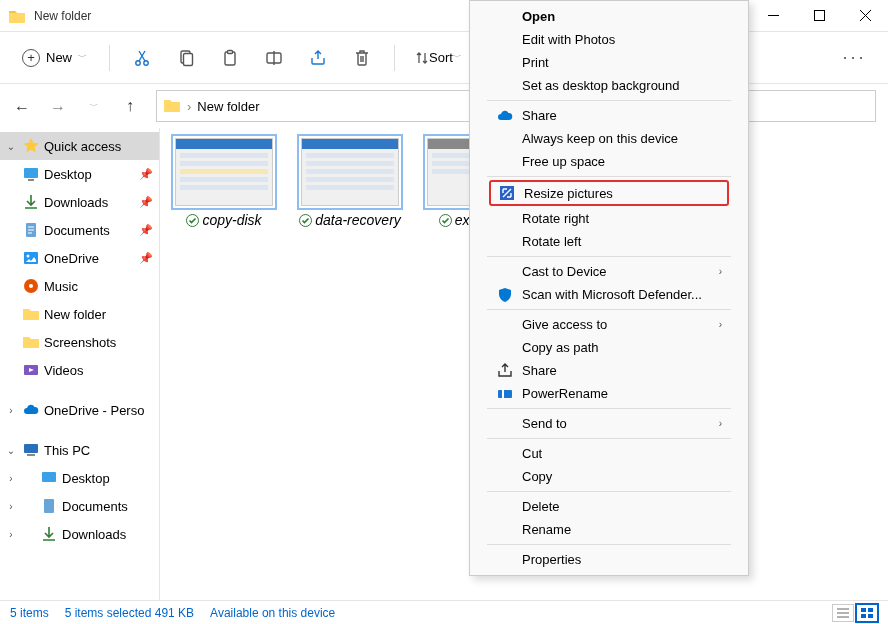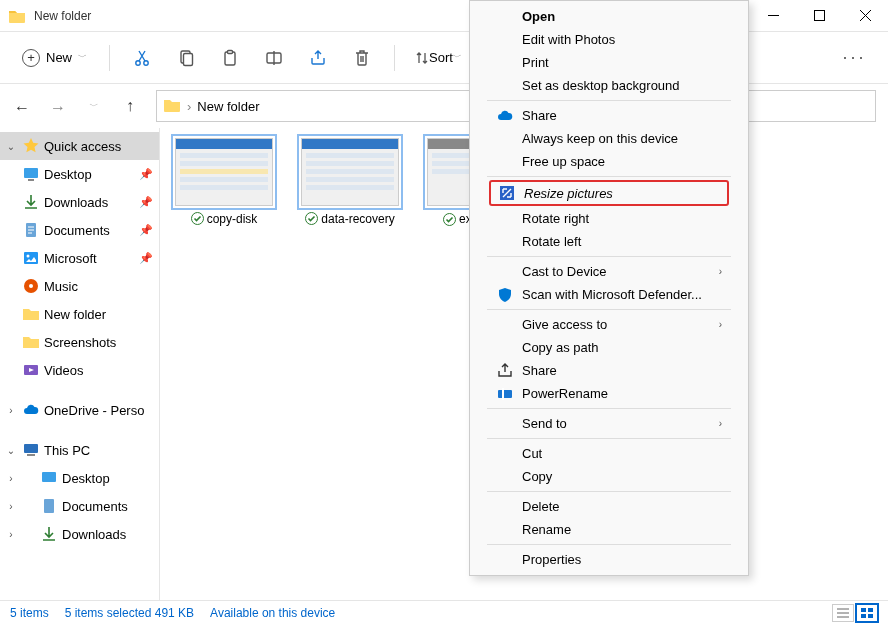--- a/index.html
+++ b/index.html
@@ -43,30 +43,30 @@
 .sspacer { height:12px; }
 
 
 .content { flex:1; padding:10px 10px; display:flex; gap:18px; align-items:flex-start; position:relative; }
 .file { width:108px; display:flex; flex-direction:column; align-items:center; cursor:default; }
 .file.sel .thumb { outline:2px solid #8dbdf0; outline-offset:2px; }
 .thumb { width:98px; height:68px; background:#f0f0f0; border:1px solid #ccc; position:relative; overflow:hidden; }
 .thumb .tbar { height:10px; background:#3178c6; }
 .thumb .tcontent { padding:4px; display:flex; flex-wrap:wrap; gap:3px; }
 .thumb .trow { width:100%; height:5px; background:#dde6f0; }
-.fname { margin-top:6px; font-size:12px; display:flex; gap:3px; text-align:center; }
+.fname { margin-top:6px; font-size:14px; display:flex; align-items:center; gap:3px; text-align:center;font-style:italic; }
 .fname .chk { width:13px; height:13px; }
 
 
 .ctxmenu { position:absolute; left:469px; top:0px; width:280px; background:#f9f9f9; border:1px solid #ccc; box-shadow:4px 4px 8px rgba(0,0,0,.15); font-size:13px; padding:4px 16px; z-index:100; }
 .ctxitem { height:23px; display:flex; align-items:center; padding-left:36px; padding-right:10px; cursor:default; position:relative; }
 .ctxitem .cicon { position:absolute; left:10px; width:18px; height:18px; display:flex; align-items:center; justify-content:center; }
 .ctxitem .arrow { margin-left:auto; color:#555; font-size:10px; }
 .ctxitem.bold { font-weight:600; }
-.ctxitem.hl { border:2px solid #e03030; border-radius:3px; height:26px; margin:1px 3px; padding-left:33px;font-style:italic; }
+.ctxitem.hl { border:2px solid #e03030; border-radius:3px; height:26px; margin:1px 3px; padding-left:33px; }
 .ctxitem.hl .cicon { left:7px; }
 .ctxsep { height:1px; background:#ddd; margin:3px 1px; }
 
 
 .statusbar { position:absolute; bottom:0; left:0; right:0; height:24px; border-top:1px solid #e5e5e5; display:flex; align-items:center; font-size:12px; padding:0 10px; gap:16px;text-align:right; }
 .statusbar .link { color:#0066cc; }
 .statusbar .viewbtns { margin-left:auto; display:flex; gap:2px; }
 .vbtn { width:22px; height:18px; border:1px solid #ccc; display:flex; align-items:center; justify-content:center; }
 .vbtn.active { border-color:#0066cc; outline:1px solid #0066cc; }
 </style>
@@ -212,21 +212,21 @@
       </div>
     <div class="srow">
         <span class="ind1"></span>
         <span class="ico">
           <svg viewBox="0 0 18 18">
             <rect x="2" y="3" width="14" height="12" rx="1" fill="#2196f3"></rect>
             <circle cx="6" cy="7" r="1.5" fill="#fff"></circle>
             <path fill="#fff" d="M4 13l3-3 2 2 3-4 2 3v2z"></path>
           </svg>
         </span>
-        <span>Microsoft</span>
+        <span>OneDrive</span>
         <span class="pin">📌</span>
       </div>
     <div class="srow">
         <span class="ind1"></span>
         <span class="ico">
           <svg viewBox="0 0 18 18">
             <circle cx="9" cy="9" r="7" fill="#e65100"></circle>
             <circle cx="9" cy="9" r="2" fill="#fff"></circle>
           </svg>
         </span>

